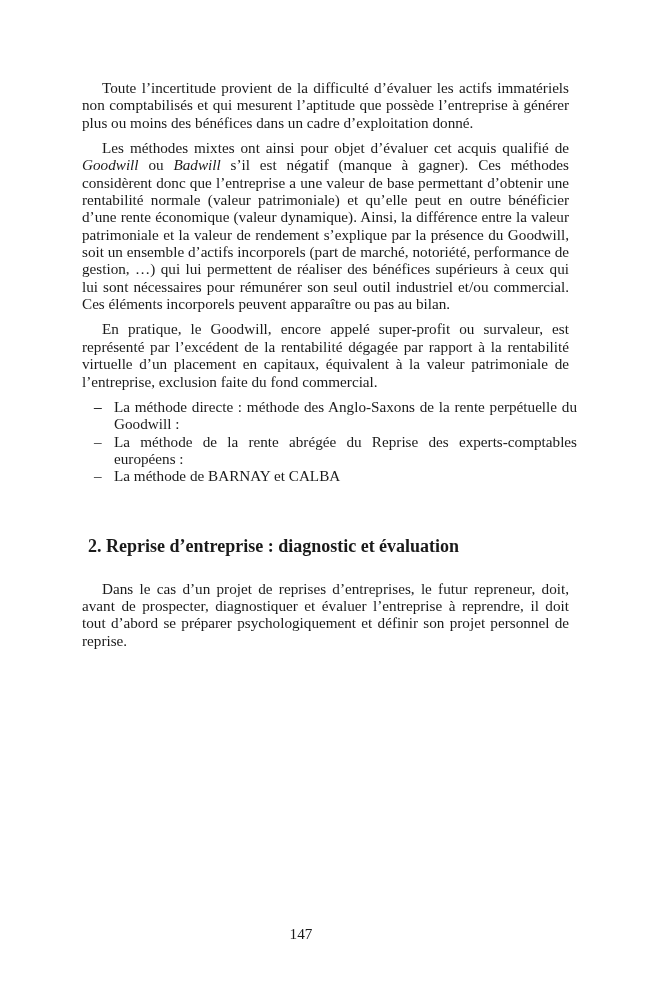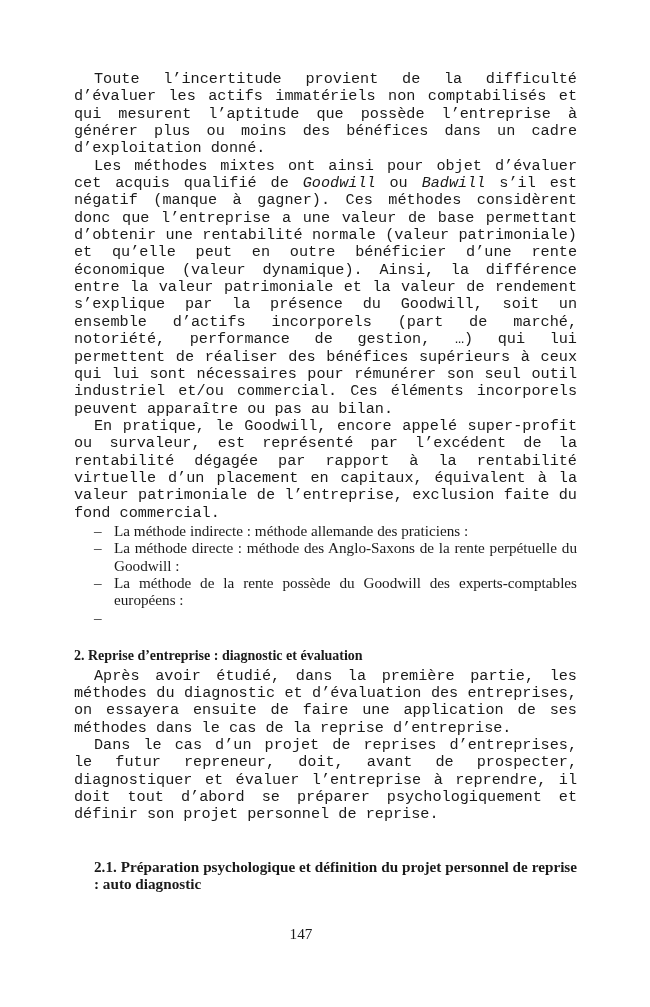--- a/index.html
+++ b/index.html
@@ -7,27 +7,27 @@
   .page {
     position: absolute;
     left: 74px;
     top: 71px;
     width: 503px;
     font-family: "Liberation Serif", serif;
     font-size: 15.2px;
     line-height: 17.35px;
     color: #1a1a1a;
   }
-  p { margin: 0; text-align: justify; text-indent: 20px; font-family: Liberation Mono, monospace; }
+  p { margin: 8px; text-align: justify; text-indent: 20px; }
   ul.dash { list-style: none; margin: 0; padding: 0; }
   ul.dash li { position: relative; padding-left: 40px; text-align: justify; }
   ul.dash li .dash-mark { position: absolute; left: 20px; top: 0; }
   h2 {
-    margin: 0;
-    font-size: 14px;
+    margin: 14px;
+    font-size: 18px;
     font-weight: bold;
     line-height: 20px;
   }
   h3 {
     margin: 0;
     font-size: 15.2px;
     font-weight: bold;
     line-height: 17.6px;
     padding-left: 20px;
     text-align: justify;
@@ -52,33 +52,31 @@
 <div class="page">
 
   <p>Toute l’incertitude provient de la difficulté d’évaluer les actifs immatériels non comptabilisés et qui mesurent l’aptitude que possède l’entreprise à générer plus ou moins des bénéfices dans un cadre d’exploitation donné.</p>
 
   <p><span>Les méthodes mixtes ont ainsi pour objet d’évaluer cet acquis qualifié de </span><em>Goodwill</em><span> ou </span><em>Badwill</em><span> s’il est négatif (manque à gagner). Ces méthodes considèrent donc que l’entreprise a une valeur de base permettant d’obtenir une rentabilité normale (valeur patrimoniale) et qu’elle peut en outre bénéficier d’une rente économique (valeur dynamique). Ainsi, la différence entre la valeur patrimoniale et la valeur de rendement s’explique par la présence du Goodwill, soit un ensemble d’actifs incorporels (part de marché, notoriété, performance de gestion, …) qui lui permettent de réaliser des bénéfices supérieurs à ceux qui lui sont nécessaires pour rémunérer son seul outil industriel et/ou commercial. Ces éléments incorporels peuvent apparaître ou pas au bilan.</span></p>
 
   <p>En pratique, le Goodwill, encore appelé super-profit ou survaleur, est représenté par l’excédent de la rentabilité dégagée par rapport à la rentabilité virtuelle d’un placement en capitaux, équivalent à la valeur patrimoniale de l’entreprise, exclusion faite du fond commercial.</p>
 
 
   <ul class="dash">
-    <li><span class="dash-mark">–</span><span>La méthode indirecte : méthode allemande des praticiens :</span></li>
+    <li><span class="dash-mark">–</span></li>
     <li><span class="dash-mark">–</span><span>La méthode directe : méthode des Anglo-Saxons de la rente perpétuelle du Goodwill :</span></li>
-    <li><span class="dash-mark">–</span><span>La méthode de la rente possède du Goodwill des experts-comptables européens :</span></li>
-    <li><span class="dash-mark">–</span></li>
+    <li><span class="dash-mark">–</span><span>La méthode de la rente abrégée du Reprise des experts-comptables européens :</span></li>
+    <li><span class="dash-mark">–</span><span>La méthode de BARNAY et CALBA</span></li>
   </ul>
 
   <div class="gap-h2"></div>
   <h2>2. Reprise d’entreprise : diagnostic et évaluation</h2>
   <div class="gap-after-h2"></div>
 
-  <p>Après avoir étudié, dans la première partie, les méthodes du diagnostic et d’évaluation des entreprises, on essayera ensuite de faire une application de ses méthodes dans le cas de la reprise d’entreprise.</p>
   <p>Dans le cas d’un projet de reprises d’entreprises, le futur repreneur, doit, avant de prospecter, diagnostiquer et évaluer l’entreprise à reprendre, il doit tout d’abord se préparer psychologiquement et définir son projet personnel de reprise.</p>
 
   <div class="gap-h3"></div>
-  <h3>2.1. Préparation psychologique et définition du projet personnel de reprise : auto diagnostic</h3>
   <div class="gap-after-h3"></div>
 
 
 </div>
 
 <div class="page-number">147</div>
 
 </body></html>

